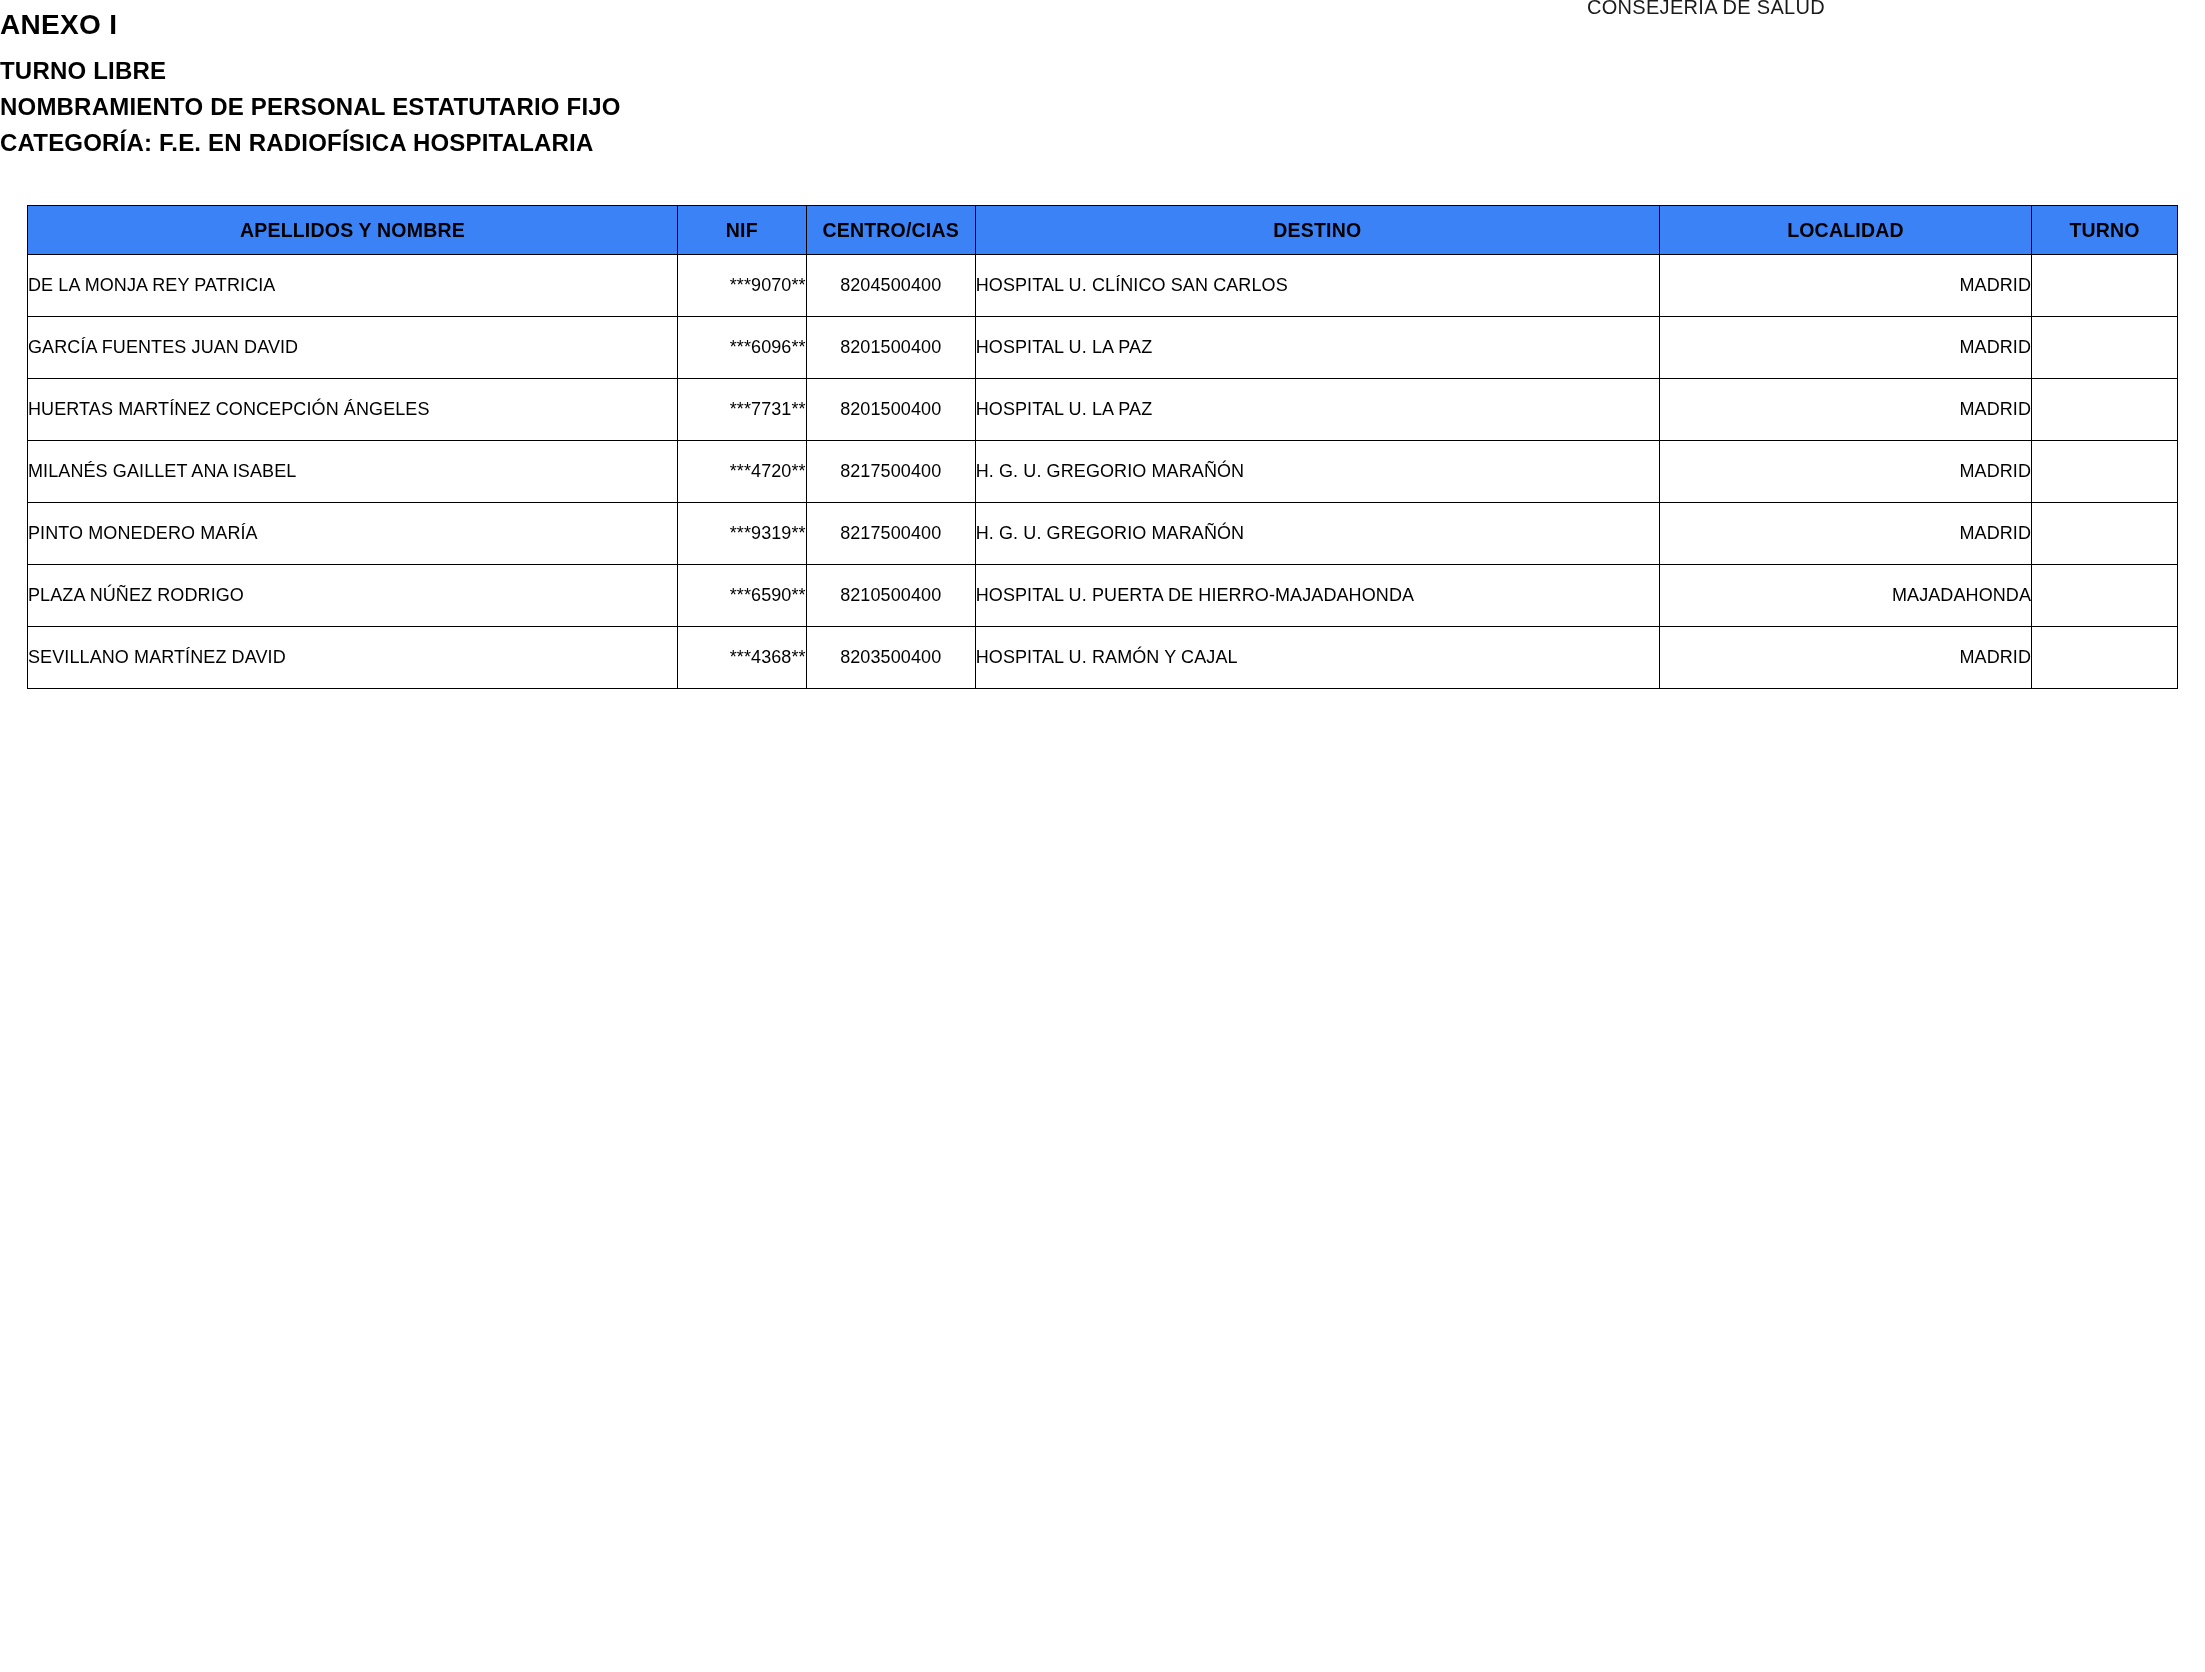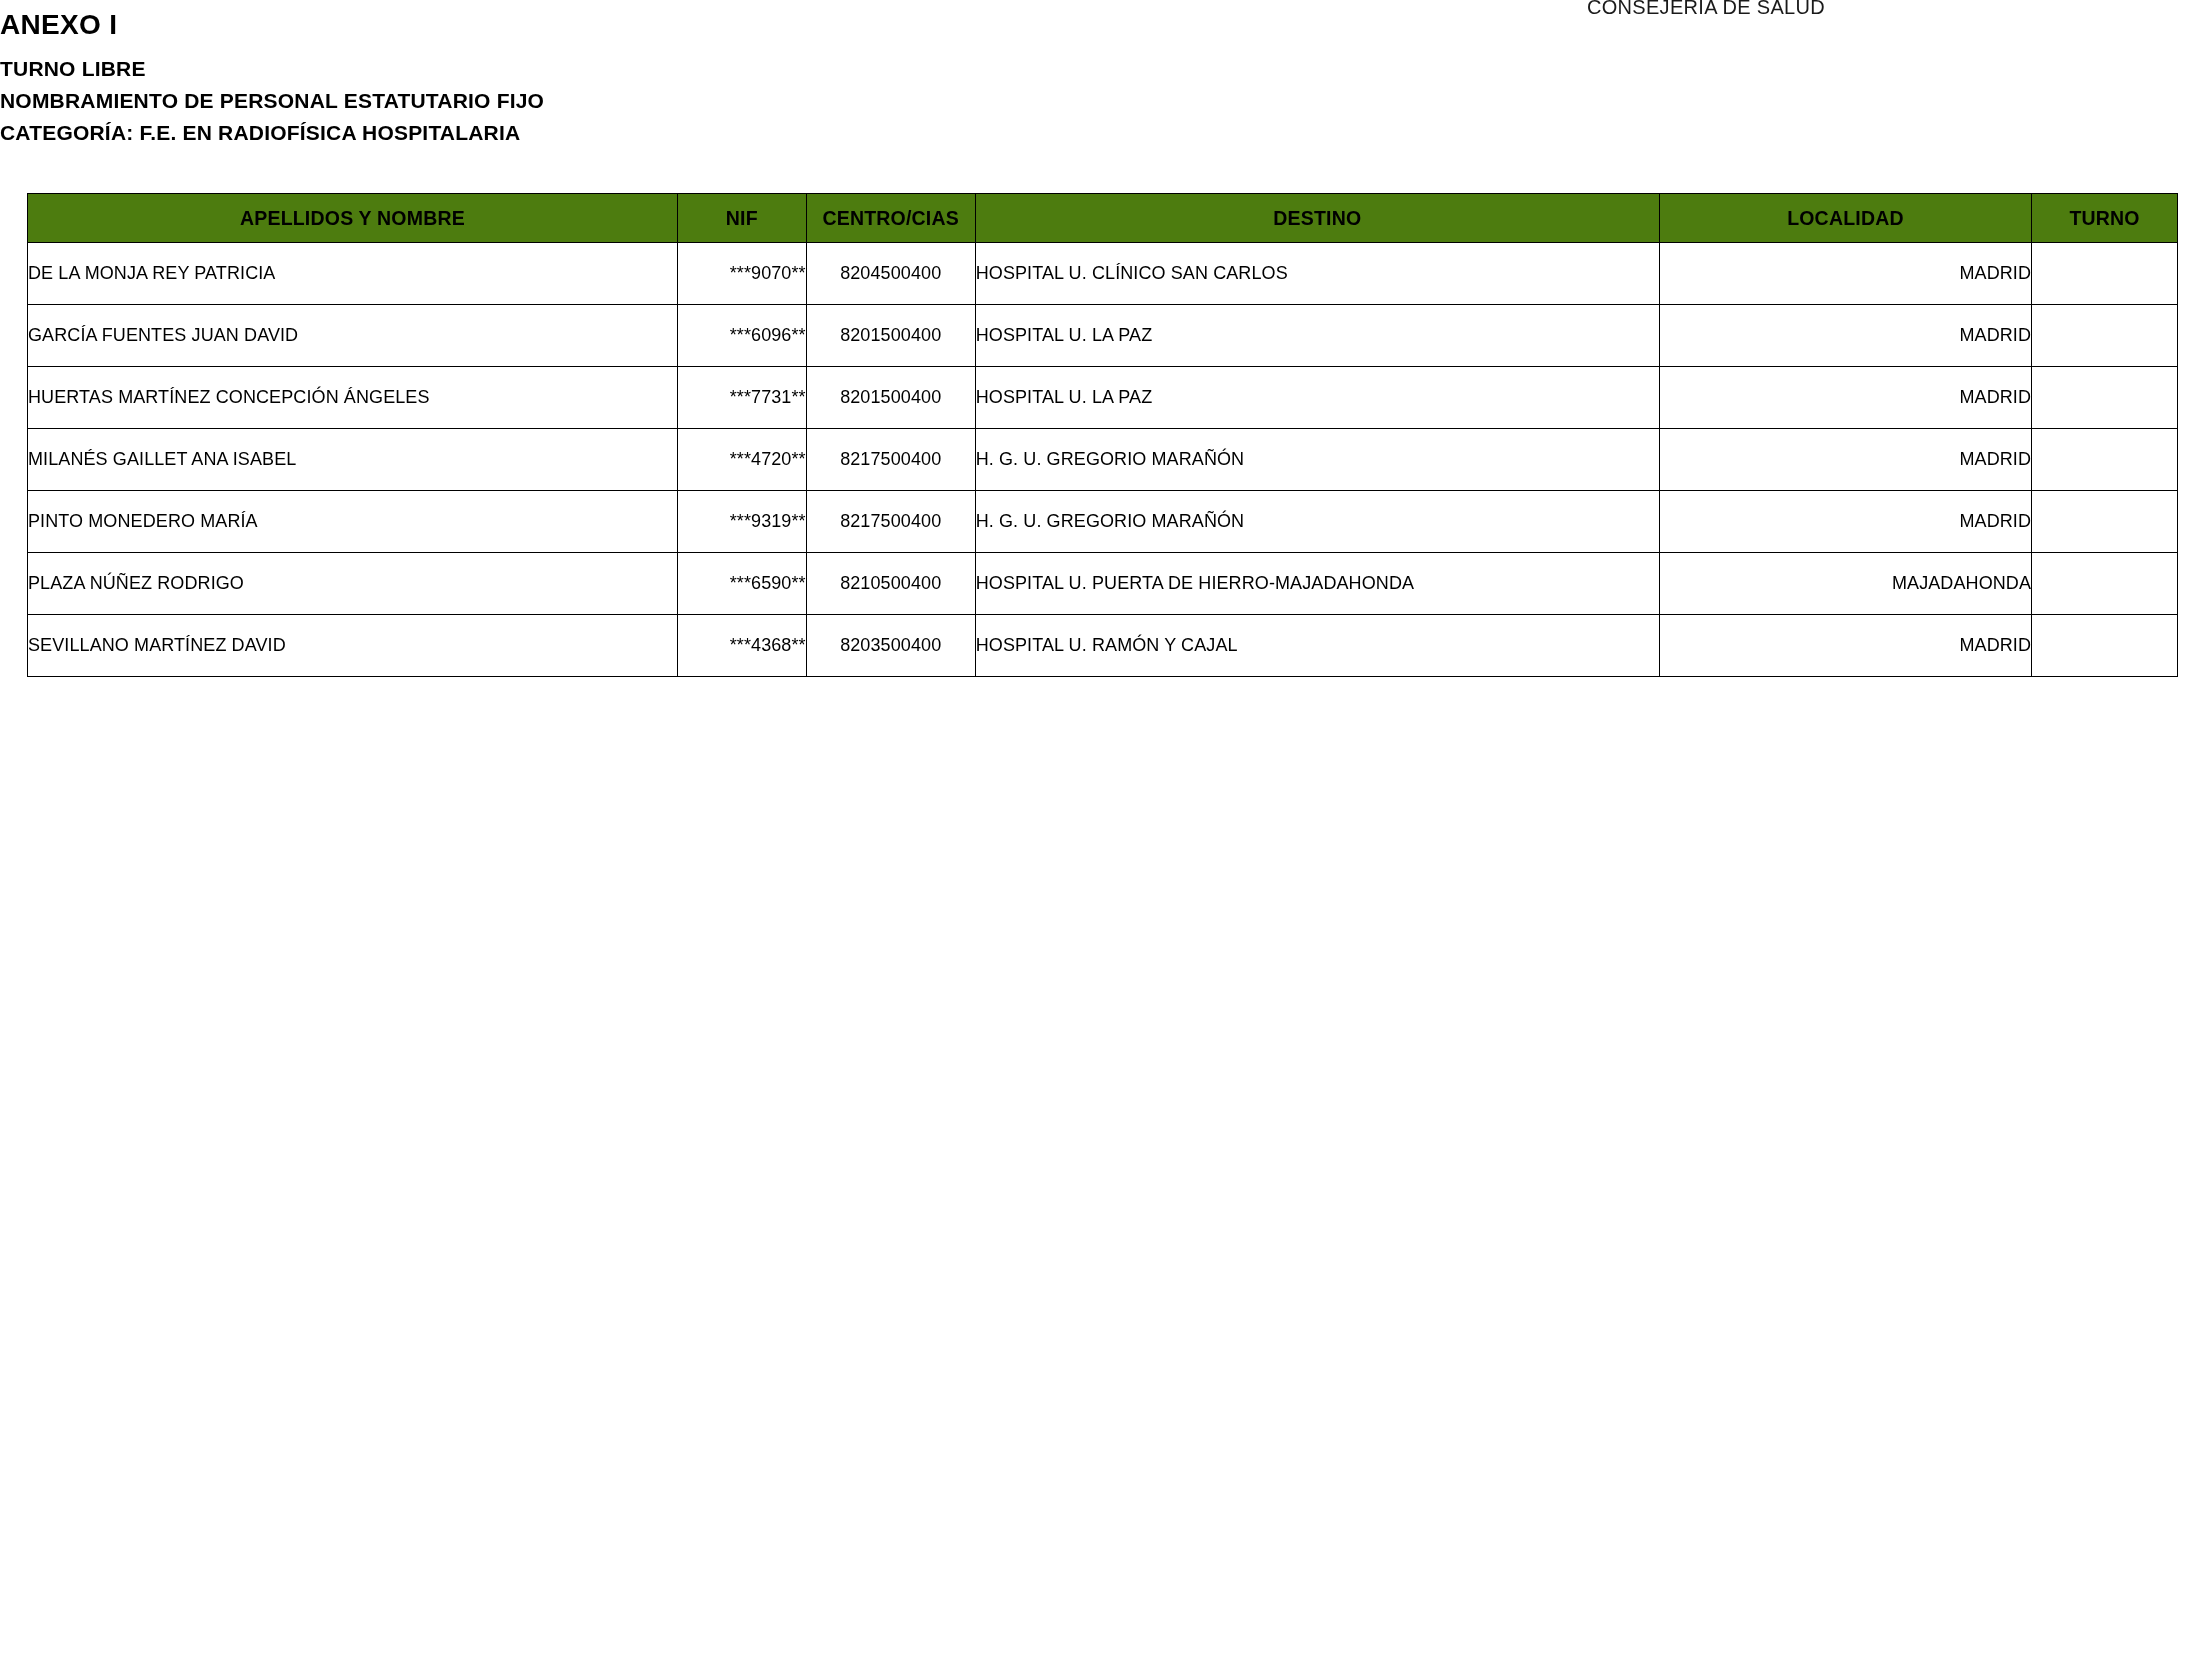--- a/index.html
+++ b/index.html
@@ -34,21 +34,21 @@
     padding-top: 9.4px;
     text-align: left;
   }
   .title-main {
     font-size: 28px;
     font-weight: bold;
     letter-spacing: 0.3px;
     margin: 0 0 16px 0;
   }
   .title-sub {
-    font-size: 21px;
+    font-size: 24px;
     font-weight: bold;
     letter-spacing: 0.2px;
     margin: 0 0 8px 0;
   }
   .title-sub.last {
     margin-bottom: 12px;
   }
   .table-wrap {
     margin-top: 48px;
     padding: 0 27px;
@@ -58,21 +58,21 @@
     width: 2151px;
     table-layout: fixed;
   }
   table.listing th,
   table.listing td {
     border: 1.3px solid #000000;
     padding: 0;
     vertical-align: middle;
   }
   table.listing thead th {
-    background: #4d7c0f;
+    background: #3b82f6;
     font-size: 19.5px;
     font-weight: bold;
     text-align: center;
     height: 48px;
     letter-spacing: 0.2px;
   }
   table.listing tbody td {
     height: 61px;
     font-size: 18px;
     letter-spacing: 0.1px;

